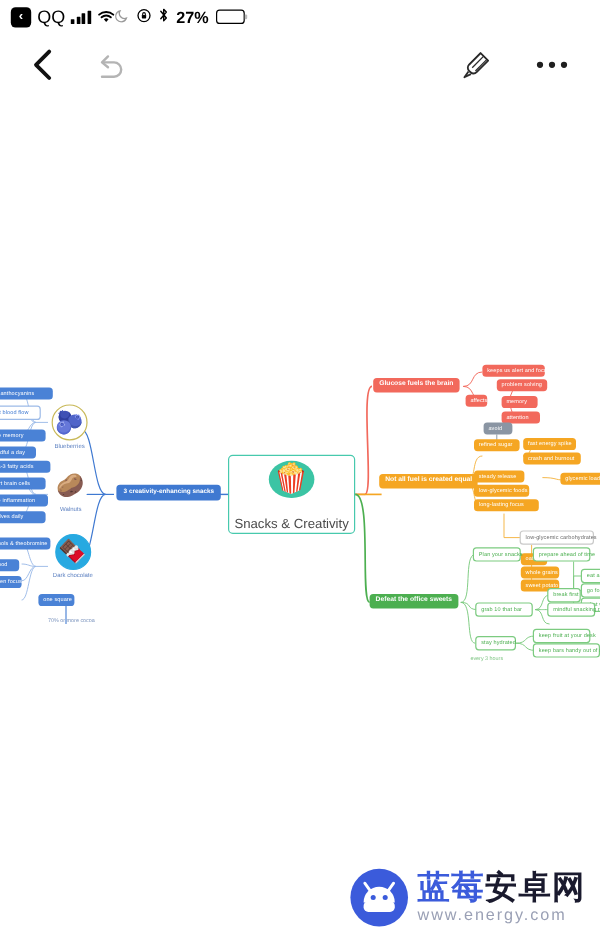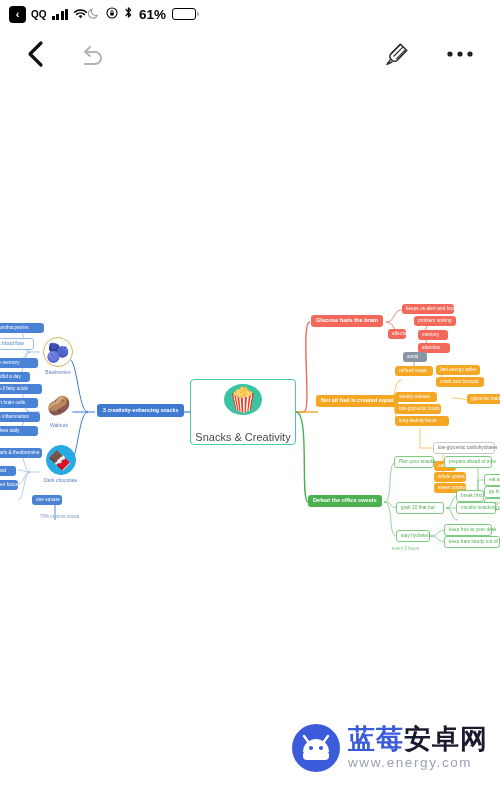--- a/index.html
+++ b/index.html
@@ -31,21 +31,21 @@
   }
   .sb-left { display: flex; align-items: center; gap: 5px; flex: 0 0 auto; }
   .sb-mid  { flex: 1 1 auto; text-align: center; font-size: 14.5px; letter-spacing: .2px;}
   .sb-right{ display: flex; align-items: center; gap: 6px; flex: 0 0 auto; }
 
   .qq-back {
     background: #000; color: #fff; border-radius: 4px;
     width: 17px; height: 17px; display: flex; align-items: center; justify-content: center;
     font-size: 11px; line-height: 1;
   }
-  .qq-label { font-size: 10px; font-weight: 700; }
+  .qq-label { font-size: 15px; font-weight: 400; }
 
   .signal { display: flex; align-items: flex-end; gap: 1.5px; height: 11px; }
   .signal i { display: block; width: 3px; background: #000; border-radius: .5px; }
   .signal i:nth-child(1){ height: 4px; }
   .signal i:nth-child(2){ height: 6px; }
   .signal i:nth-child(3){ height: 8.5px; }
   .signal i:nth-child(4){ height: 11px; }
 
   .moon  { color: #9a9a9a; font-size: 12px; }
   .lockrot { font-size: 12px; color: #000; }
@@ -192,21 +192,21 @@
         <circle cx="6" cy="6" r="5" fill="none" stroke="#000" stroke-width="1.1"></circle>
         <rect x="4.2" y="5.4" width="3.6" height="3" rx=".6" fill="#000"></rect>
         <path d="M4.9 5.4V4.6a1.1 1.1 0 0 1 2.2 0v.8" fill="none" stroke="#000" stroke-width=".9"></path>
       </svg>
     </span>
     <span class="bt">
       <svg width="9" height="13" viewBox="0 0 9 13">
         <path d="M2 3.4 6.6 9 4.4 11.2V1.8L6.6 4 2 9.6" fill="none" stroke="#000" stroke-width="1.2" stroke-linejoin="round" stroke-linecap="round"></path>
       </svg>
     </span>
-    <span class="batt-pct">61%</span>
+    <span class="batt-pct">27%</span>
     <span class="batt">
       <span class="batt-fill" id="batt-fill" style="width: 27%;"></span>
     </span>
   </div>
 </div>
 
 <div class="navbar">
   <div class="nav-left">
     <span class="icon-btn">
       <svg width="19" height="28" viewBox="0 0 19 28">

